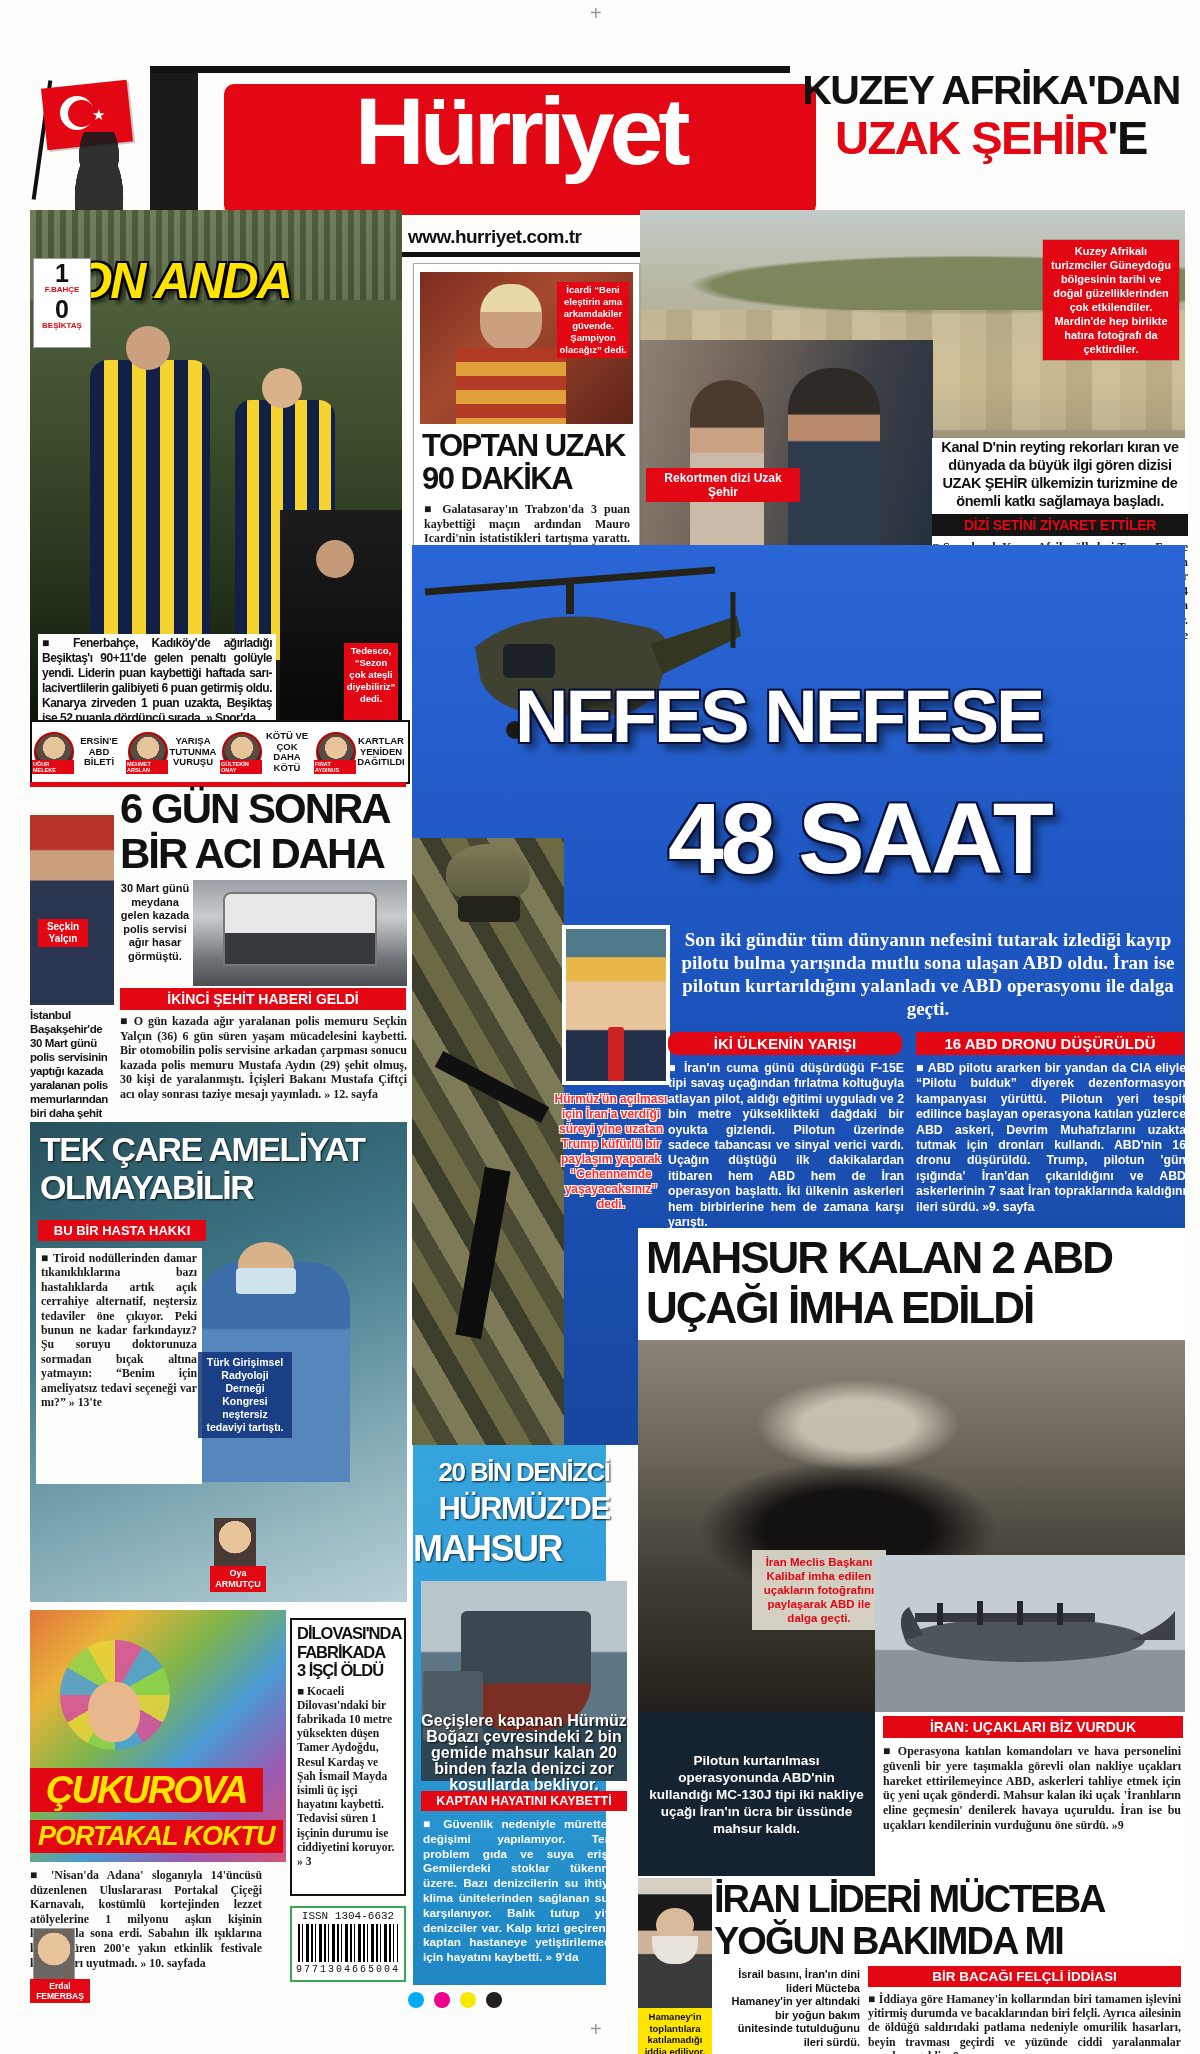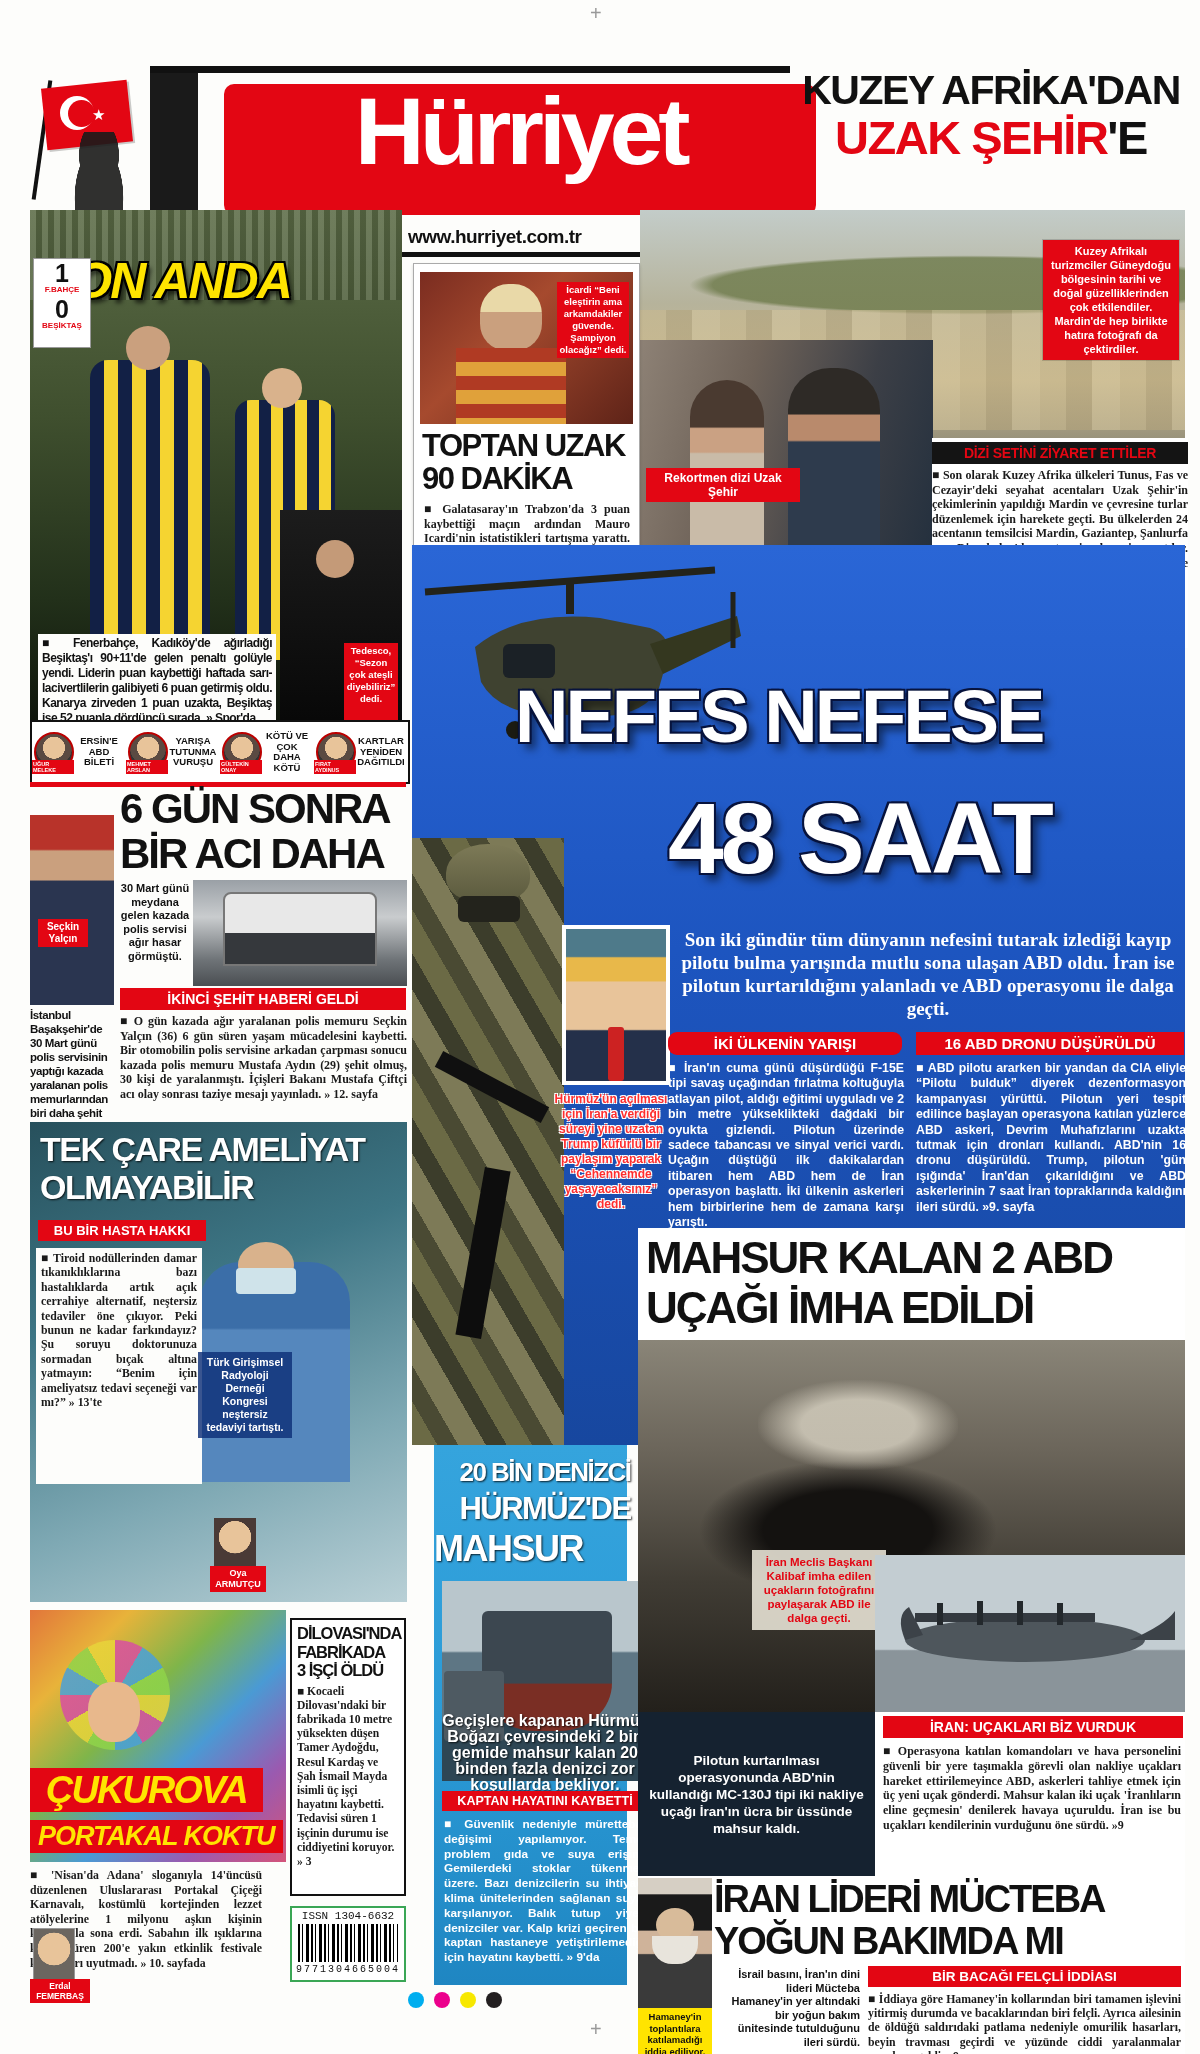--- a/index.html
+++ b/index.html
@@ -58,20 +58,21 @@
     <div class="abs redboxtxt" style="right:6px;top:30px;width:128px;font-size:11px;line-height:14px;text-align:center;padding:4px;box-shadow:0 0 0 1px rgba(0,0,0,.15);">Kuzey Afrikalı turizmciler Güneydoğu bölgesinin tarihi ve doğal güzelliklerinden çok etkilendiler. Mardin'de hep birlikte hatıra fotoğrafı da çektirdiler.</div>
   </div>
 
   <div class="abs photo" style="left:638px;top:340px;width:295px;height:212px;background:linear-gradient(105deg,#8e8276 0%,#6e6258 35%,#3c3f46 70%,#24303e 100%);">
     <div class="abs" style="left:52px;top:40px;width:74px;height:180px;border-radius:40px 40px 0 0;background:linear-gradient(180deg,#4a3a30 0 26%,#caa183 27% 40%,#c9bba8 41% 100%);"></div>
     <div class="abs" style="left:150px;top:28px;width:92px;height:190px;border-radius:42px 42px 0 0;background:linear-gradient(180deg,#2e2a26 0 24%,#b98a6c 25% 38%,#2e3b4d 39% 100%);"></div>
     <div class="abs redboxtxt" style="left:8px;top:128px;width:150px;font-size:12px;text-align:center;padding:3px 2px;">Rekortmen dizi Uzak Şehir</div>
   </div>
 
   <div class="abs" style="left:932px;top:438px;width:256px;height:210px;background:#fff;">
+    <div class="sansbody" style="font-size:14.5px;font-weight:800;line-height:18px;text-align:center;letter-spacing:-.4px;">Kanal D'nin reyting rekorları kıran ve dünyada da büyük ilgi gören dizisi UZAK ŞEHİR ülkemizin turizmine de önemli katkı sağlamaya başladı.</div>
     <div style="margin-top:4px;height:22px;background:#141414;color:#e30613;font-weight:800;font-size:14px;display:flex;align-items:center;justify-content:center;letter-spacing:-.3px;">DİZİ SETİNİ ZİYARET ETTİLER</div>
     <div class="serifbody" style="margin-top:4px;font-size:12px;line-height:14.6px;color:#1a1a1a;">■ Son olarak Kuzey Afrika ülkeleri Tunus, Fas ve Cezayir'deki seyahat acentaları Uzak Şehir'in çekimlerinin yapıldığı Mardin ve çevresine turlar düzenlemek için harekete geçti. Bu ülkelerden 24 acentanın temsilcisi Mardin, Gaziantep, Şanlıurfa ve Diyarbakır'da rota incelemesi yaptılar. Turizmciler Midyat'ta Uzak Şehir'in setine de gidip oyuncularla tanıştılar, sohbet ettiler. » 2</div>
   </div>
 
   <div class="abs photo" style="left:30px;top:210px;width:372px;height:520px;background:
        linear-gradient(180deg,#5b6b46 0%,#3f4f2e 40%,#22301a 75%,#0d1309 100%);">
     <div class="abs" style="left:0;top:0;width:372px;height:90px;background:repeating-linear-gradient(90deg,rgba(255,255,255,.25) 0 6px,rgba(0,0,0,.25) 6px 12px);opacity:.5;"></div>
     <div class="abs" style="left:60px;top:150px;width:120px;height:290px;background:repeating-linear-gradient(90deg,#122045 0 14px,#f5d431 14px 28px);border-radius:18px 18px 0 0;"></div>
     <div class="abs" style="left:96px;top:116px;width:44px;height:44px;border-radius:50%;background:#caa07e;"></div>
     <div class="abs" style="left:205px;top:190px;width:100px;height:260px;background:repeating-linear-gradient(90deg,#122045 0 12px,#f5d431 12px 24px);border-radius:16px 16px 0 0;"></div>
@@ -214,21 +215,21 @@
     <div class="hl" style="font-size:16.5px;letter-spacing:-1px;margin-top:2px;">FABRİKADA</div>
     <div class="hl" style="font-size:16.5px;letter-spacing:-1px;margin-top:2px;">3 İŞÇİ ÖLDÜ</div>
     <div class="serifbody" style="margin-top:6px;font-size:11.6px;line-height:14.2px;text-align:left;color:#1a1a1a;">■ Kocaeli Dilovası'ndaki bir fabrikada 10 metre yüksekten düşen Tamer Aydoğdu, Resul Kardaş ve Şah İsmail Mayda isimli üç işçi hayatını kaybetti. Tedavisi süren 1 işçinin durumu ise ciddiyetini koruyor. » 3</div>
   </div>
   <div class="abs" style="left:290px;top:1906px;width:116px;height:76px;border:2px solid #3aa655;background:#fff;padding:2px;box-sizing:border-box;text-align:center;">
     <div style="font-family:'Liberation Mono',monospace;font-size:11px;">ISSN 1304-6632</div>
     <div class="barcode" style="height:38px;margin:2px 4px;"></div>
     <div style="font-family:'Liberation Mono',monospace;font-size:10px;letter-spacing:2px;">9771304665004</div>
   </div>
 
-  <div class="abs" style="left:434px;top:1445px;width:193px;height:540px;background:linear-gradient(180deg,#35a4dd 0%,#2b9bd7 50%,#1f86c2 100%);text-decoration:underline;">
+  <div class="abs" style="left:413px;top:1445px;width:193px;height:540px;background:linear-gradient(180deg,#35a4dd 0%,#2b9bd7 50%,#1f86c2 100%);text-decoration:underline;">
     <div class="hl shadow-w" style="position:absolute;left:0;top:14px;width:222px;text-align:center;font-size:26px;color:#fff;">20 BİN DENİZCİ</div>
     <div class="hl shadow-w" style="position:absolute;left:0;top:48px;width:222px;text-align:center;font-size:31px;color:#fff;">HÜRMÜZ'DE</div>
     <div class="hl shadow-w" style="position:absolute;left:0;top:86px;width:222px;text-align:left;font-size:36px;color:#fff;">MAHSUR</div>
     <div class="photo" style="position:absolute;left:8px;top:136px;width:206px;height:200px;background:linear-gradient(180deg,#b9c6cc 0 35%,#5e7684 36% 70%,#2e4654 71% 100%);">
       <div style="position:absolute;left:40px;top:30px;width:130px;height:120px;background:linear-gradient(180deg,#3c4750 0 60%,#7a2e24 61% 100%);border-radius:6px 6px 40% 40%;"></div>
       <div style="position:absolute;left:2px;top:90px;width:60px;height:70px;background:#4e5a62;border-radius:4px;"></div>
     </div>
     <div class="abs shadow-w" style="left:8px;top:268px;width:206px;font-size:16px;font-weight:800;line-height:16px;text-align:center;">Geçişlere kapanan Hürmüz Boğazı çevresindeki 2 bin gemide mahsur kalan 20 binden fazla denizci zor koşullarda bekliyor.</div>
     <div class="bar" style="position:absolute;left:8px;top:346px;width:206px;height:20px;font-size:12.5px;">KAPTAN HAYATINI KAYBETTİ</div>
     <div class="sansbody" style="position:absolute;left:10px;top:372px;width:202px;font-size:11.8px;font-weight:700;line-height:14.8px;color:#fff;text-align:justify;">■ Güvenlik nedeniyle mürettebat değişimi yapılamıyor. Temel problem gıda ve suya erişim. Gemilerdeki stoklar tükenmek üzere. Bazı denizcilerin su ihtiyacı klima ünitelerinden sağlanan suyla karşılanıyor. Balık tutup yiyen denizciler var. Kalp krizi geçiren bir kaptan hastaneye yetiştirilemediği için hayatını kaybetti. » 9'da</div>

